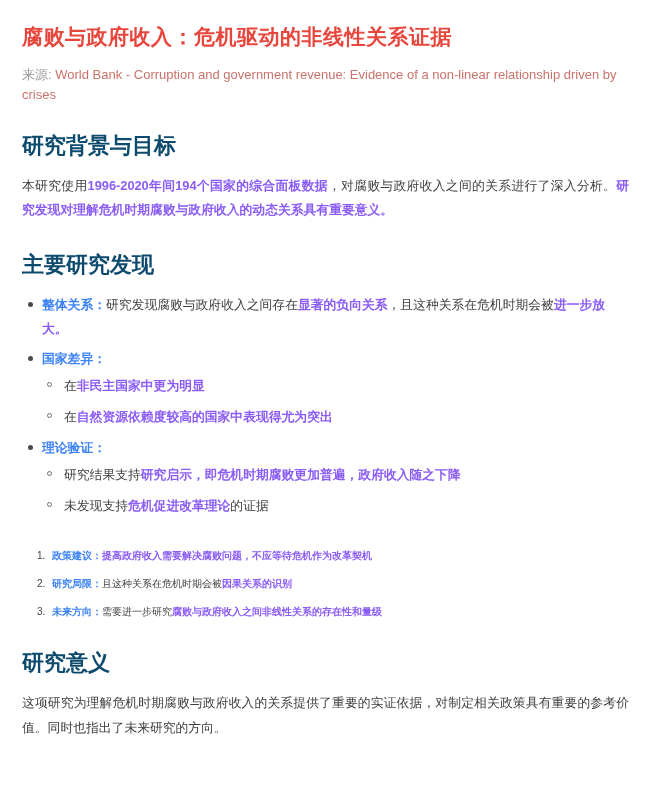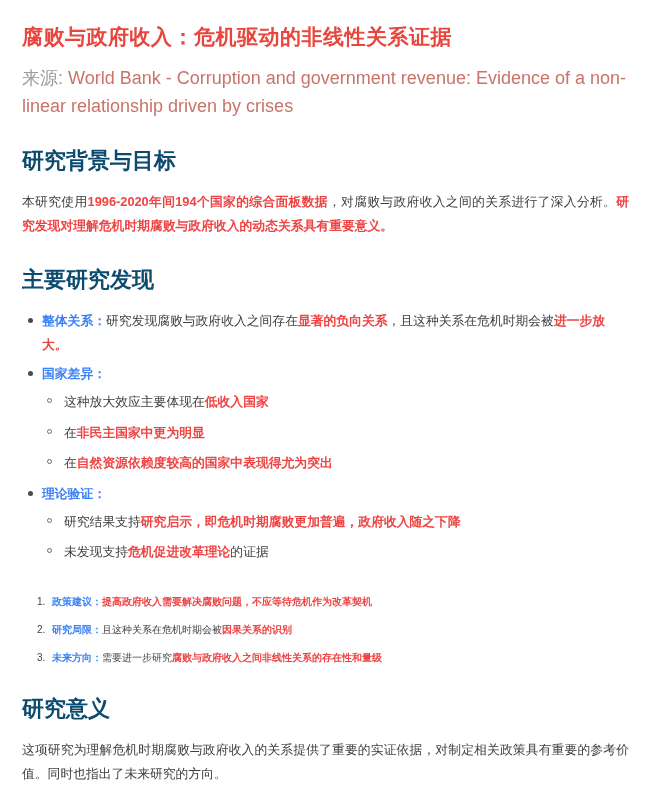--- a/index.html
+++ b/index.html
@@ -21,21 +21,21 @@
   .doc-title {
     font-size: 21px;
     font-weight: bold;
     color: #e8453c;
     letter-spacing: 0.5px;
     margin: 0 0 14px 0;
     line-height: 1.3;
     font-family: Liberation Serif, serif;
   }
   .source-line {
-    font-size: 18px;
+    font-size: 13px;
     color: #9b9b9b;
     line-height: 1.55;
     margin: 0 0 26px 0;
   }
   .source-line .src-label {
     color: #9b9b9b;
   }
   .source-line .src-text {
     color: #c9736a;
   }
@@ -50,21 +50,21 @@
     margin-bottom: 28px;
   }
   p.para {
     font-size: 12.8px;
     line-height: 1.9;
     margin: 0;
     color: #3f3f3f;
     text-align: justify;
   }
   .hl {
-    color: #ef4444;
+    color: #8b5cf6;
     font-weight: bold;
   }
   ul.bullets {
     list-style: none;
     margin: 0;
     padding: 0;
   }
   ul.bullets > li {
     position: relative;
     padding-left: 20px;
@@ -148,23 +148,20 @@
     <ul class="bullets">
 
       <li>
         <span class="label-strong">整体关系：</span><span>研究发现腐败与政府收入之间存在</span><span class="hl">显著的负向关系</span><span>，且这种关系在危机时期会被</span><span class="hl">进一步放大。</span>
       </li>
 
       <li>
         <span class="label-strong">国家差异：</span>
         <ul class="sub">
           <li>
-            <span>这种放大效应主要体现在</span><span class="hl">低收入国家</span><span></span>
-          </li>
-          <li>
             <span>在</span><span class="hl">非民主国家中更为明显</span><span></span>
           </li>
           <li>
             <span>在</span><span class="hl">自然资源依赖度较高的国家中表现得尤为突出</span><span></span>
           </li>
         </ul>
       </li>
 
       <li>
         <span class="label-strong">理论验证：</span>

